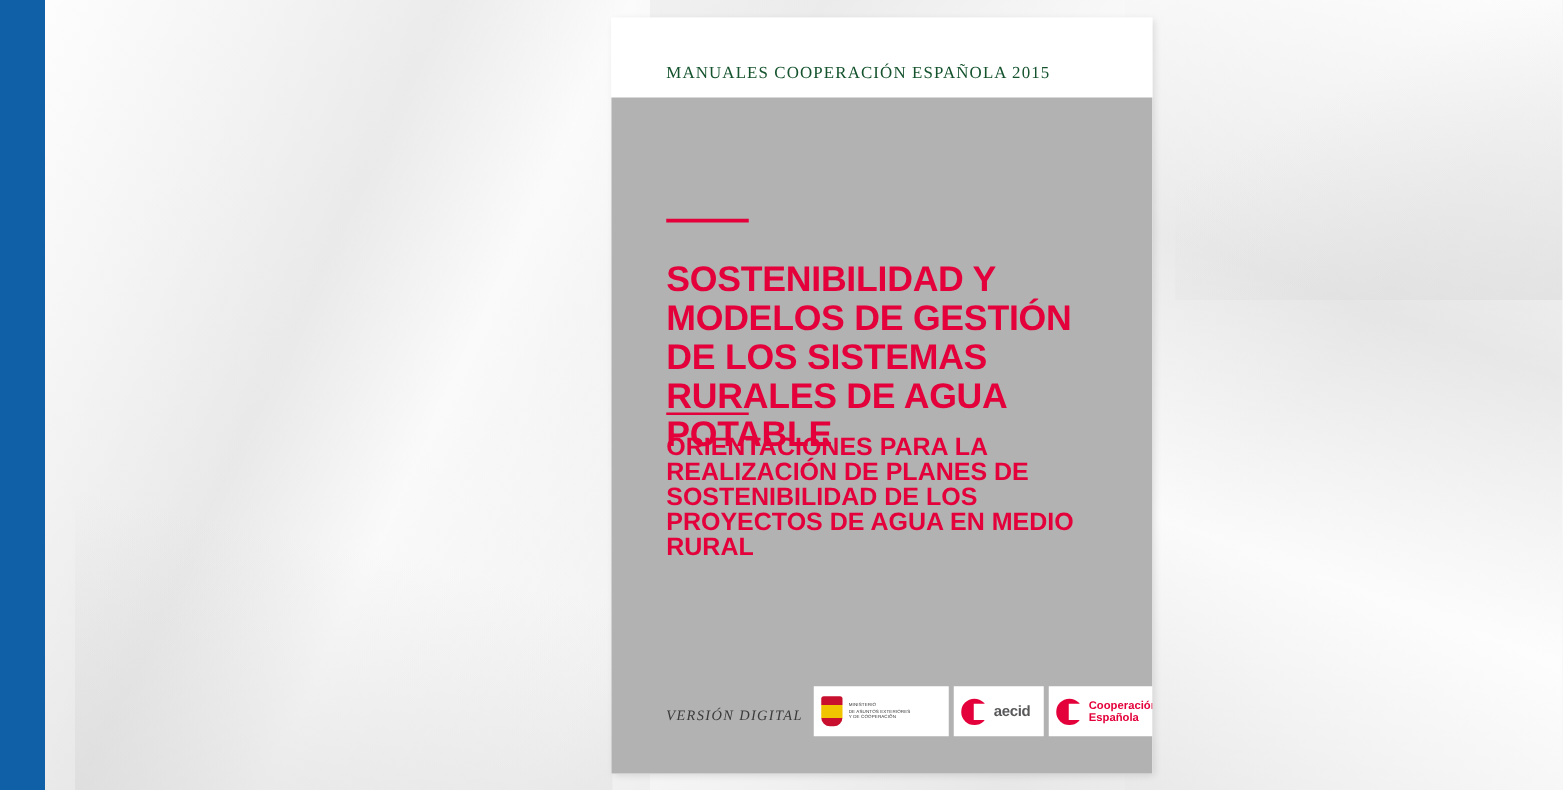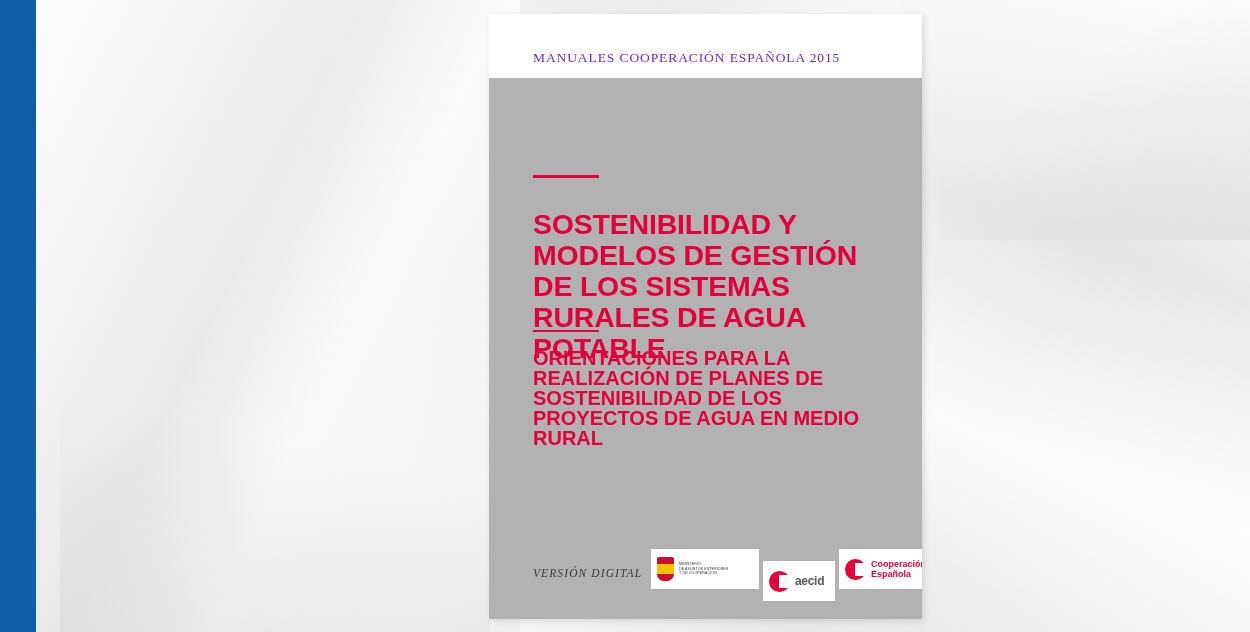--- a/index.html
+++ b/index.html
@@ -68,21 +68,21 @@
     height: 64px;
     background: #ffffff;
   }
   .header-text {
     position: absolute;
     left: 44px;
     top: 36px;
     font-family: "Liberation Serif", serif;
     font-size: 13.5px;
     letter-spacing: 0.9px;
-    color: #6d28d9;
+    color: #14532d;
     white-space: nowrap;
   }
   .cover-body {
     position: absolute;
     left: 0;
     top: 64px;
     width: 433px;
     height: 541px;
     background: #b2b2b2;
     overflow: hidden;
@@ -180,21 +180,20 @@
   .gob-text {
     font-size: 3.6px;
     line-height: 4.6px;
     color: #333333;
     letter-spacing: 0.1px;
     text-transform: uppercase;
   }
   .logo-aecid {
     width: 72px;
     gap: 5px;
-    margin-top: 12px;
   }
   .aecid-c {
     position: relative;
     width: 21px;
     height: 21px;
     border-radius: 50%;
     background: #e4003a;
     flex: none;
   }
   .aecid-c::after {

